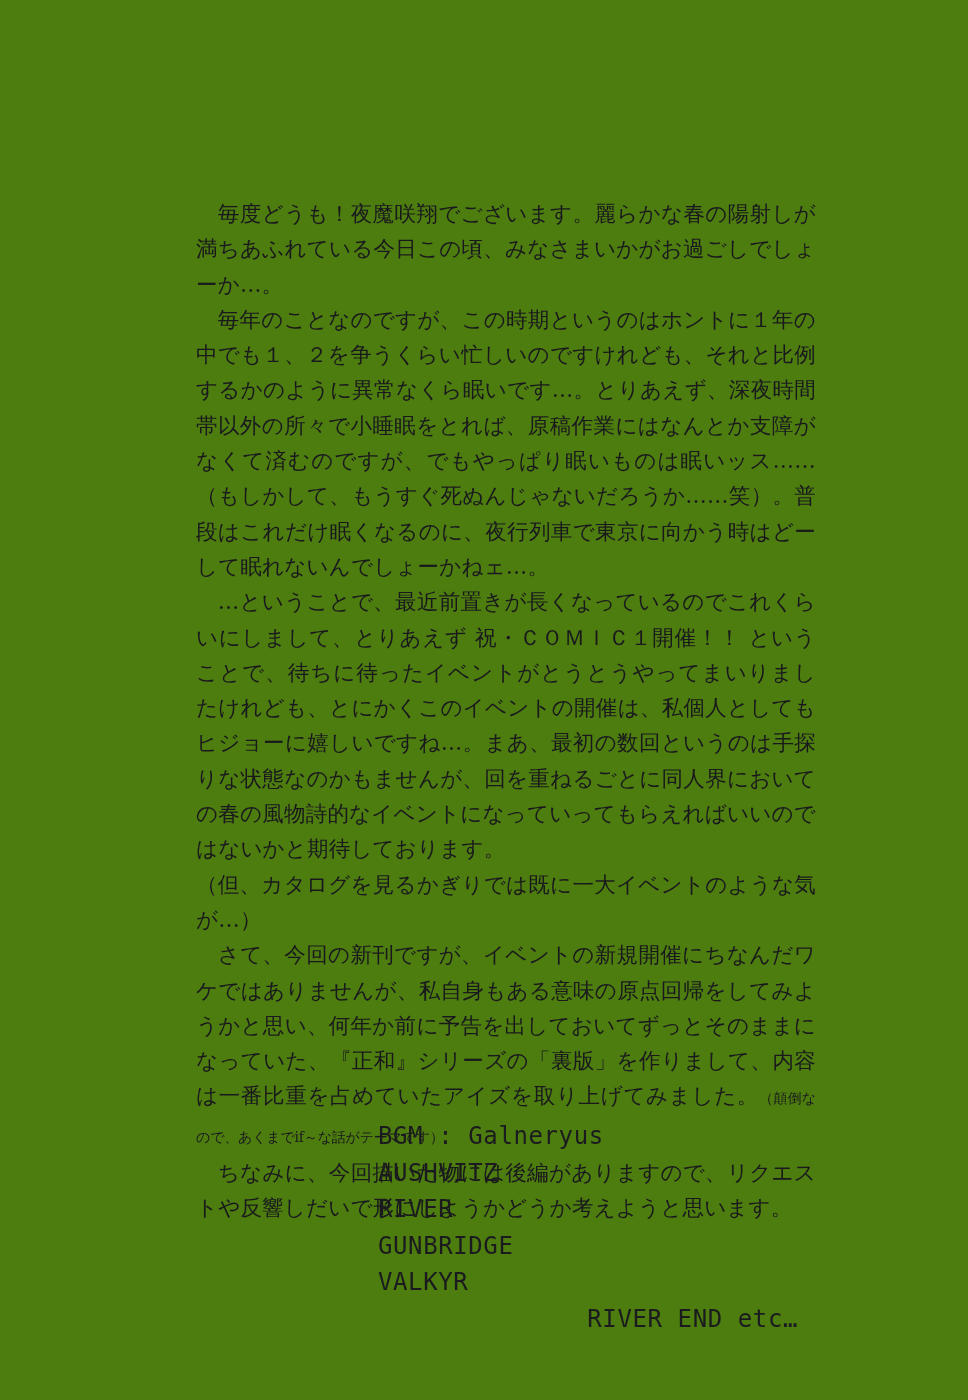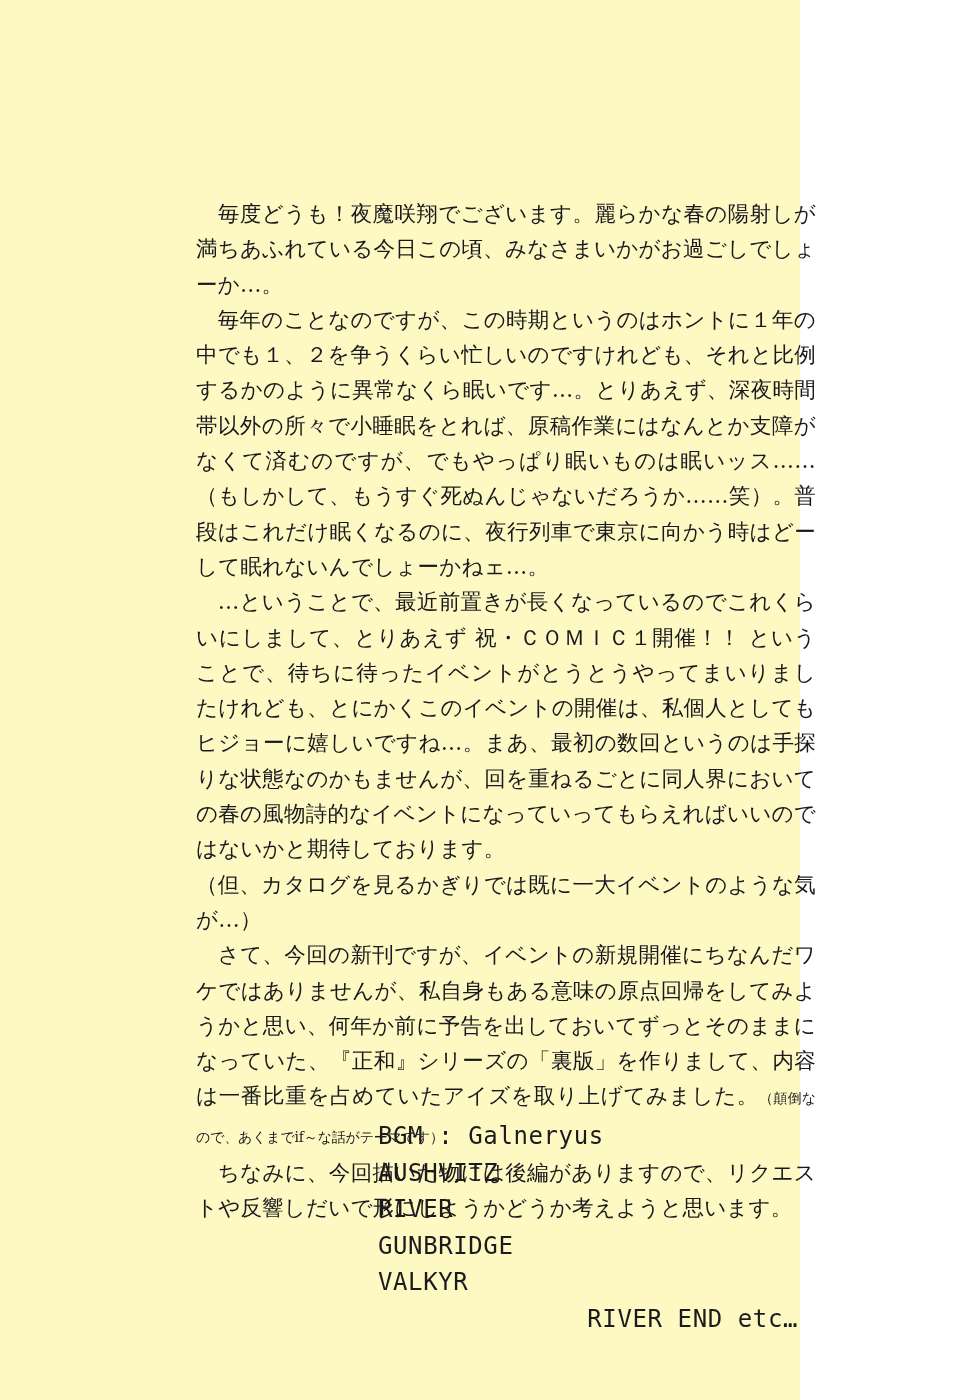--- a/index.html
+++ b/index.html
@@ -13,23 +13,23 @@
     position: relative;
     overflow: hidden;
     font-family: "Liberation Serif", "DejaVu Serif", serif;
     color: #1a1a1a;
   }
 
   .page {
     position: absolute;
     left: 0;
     top: 0;
-    width: 800px;
+    width: 968px;
     height: 1400px;
-    background: #fef9c3;
+    background: #4d7c0f;
   }
 
   .afterword {
     position: absolute;
     left: 196px;
     top: 196px;
     width: 620px;
   }
 
   .para {

